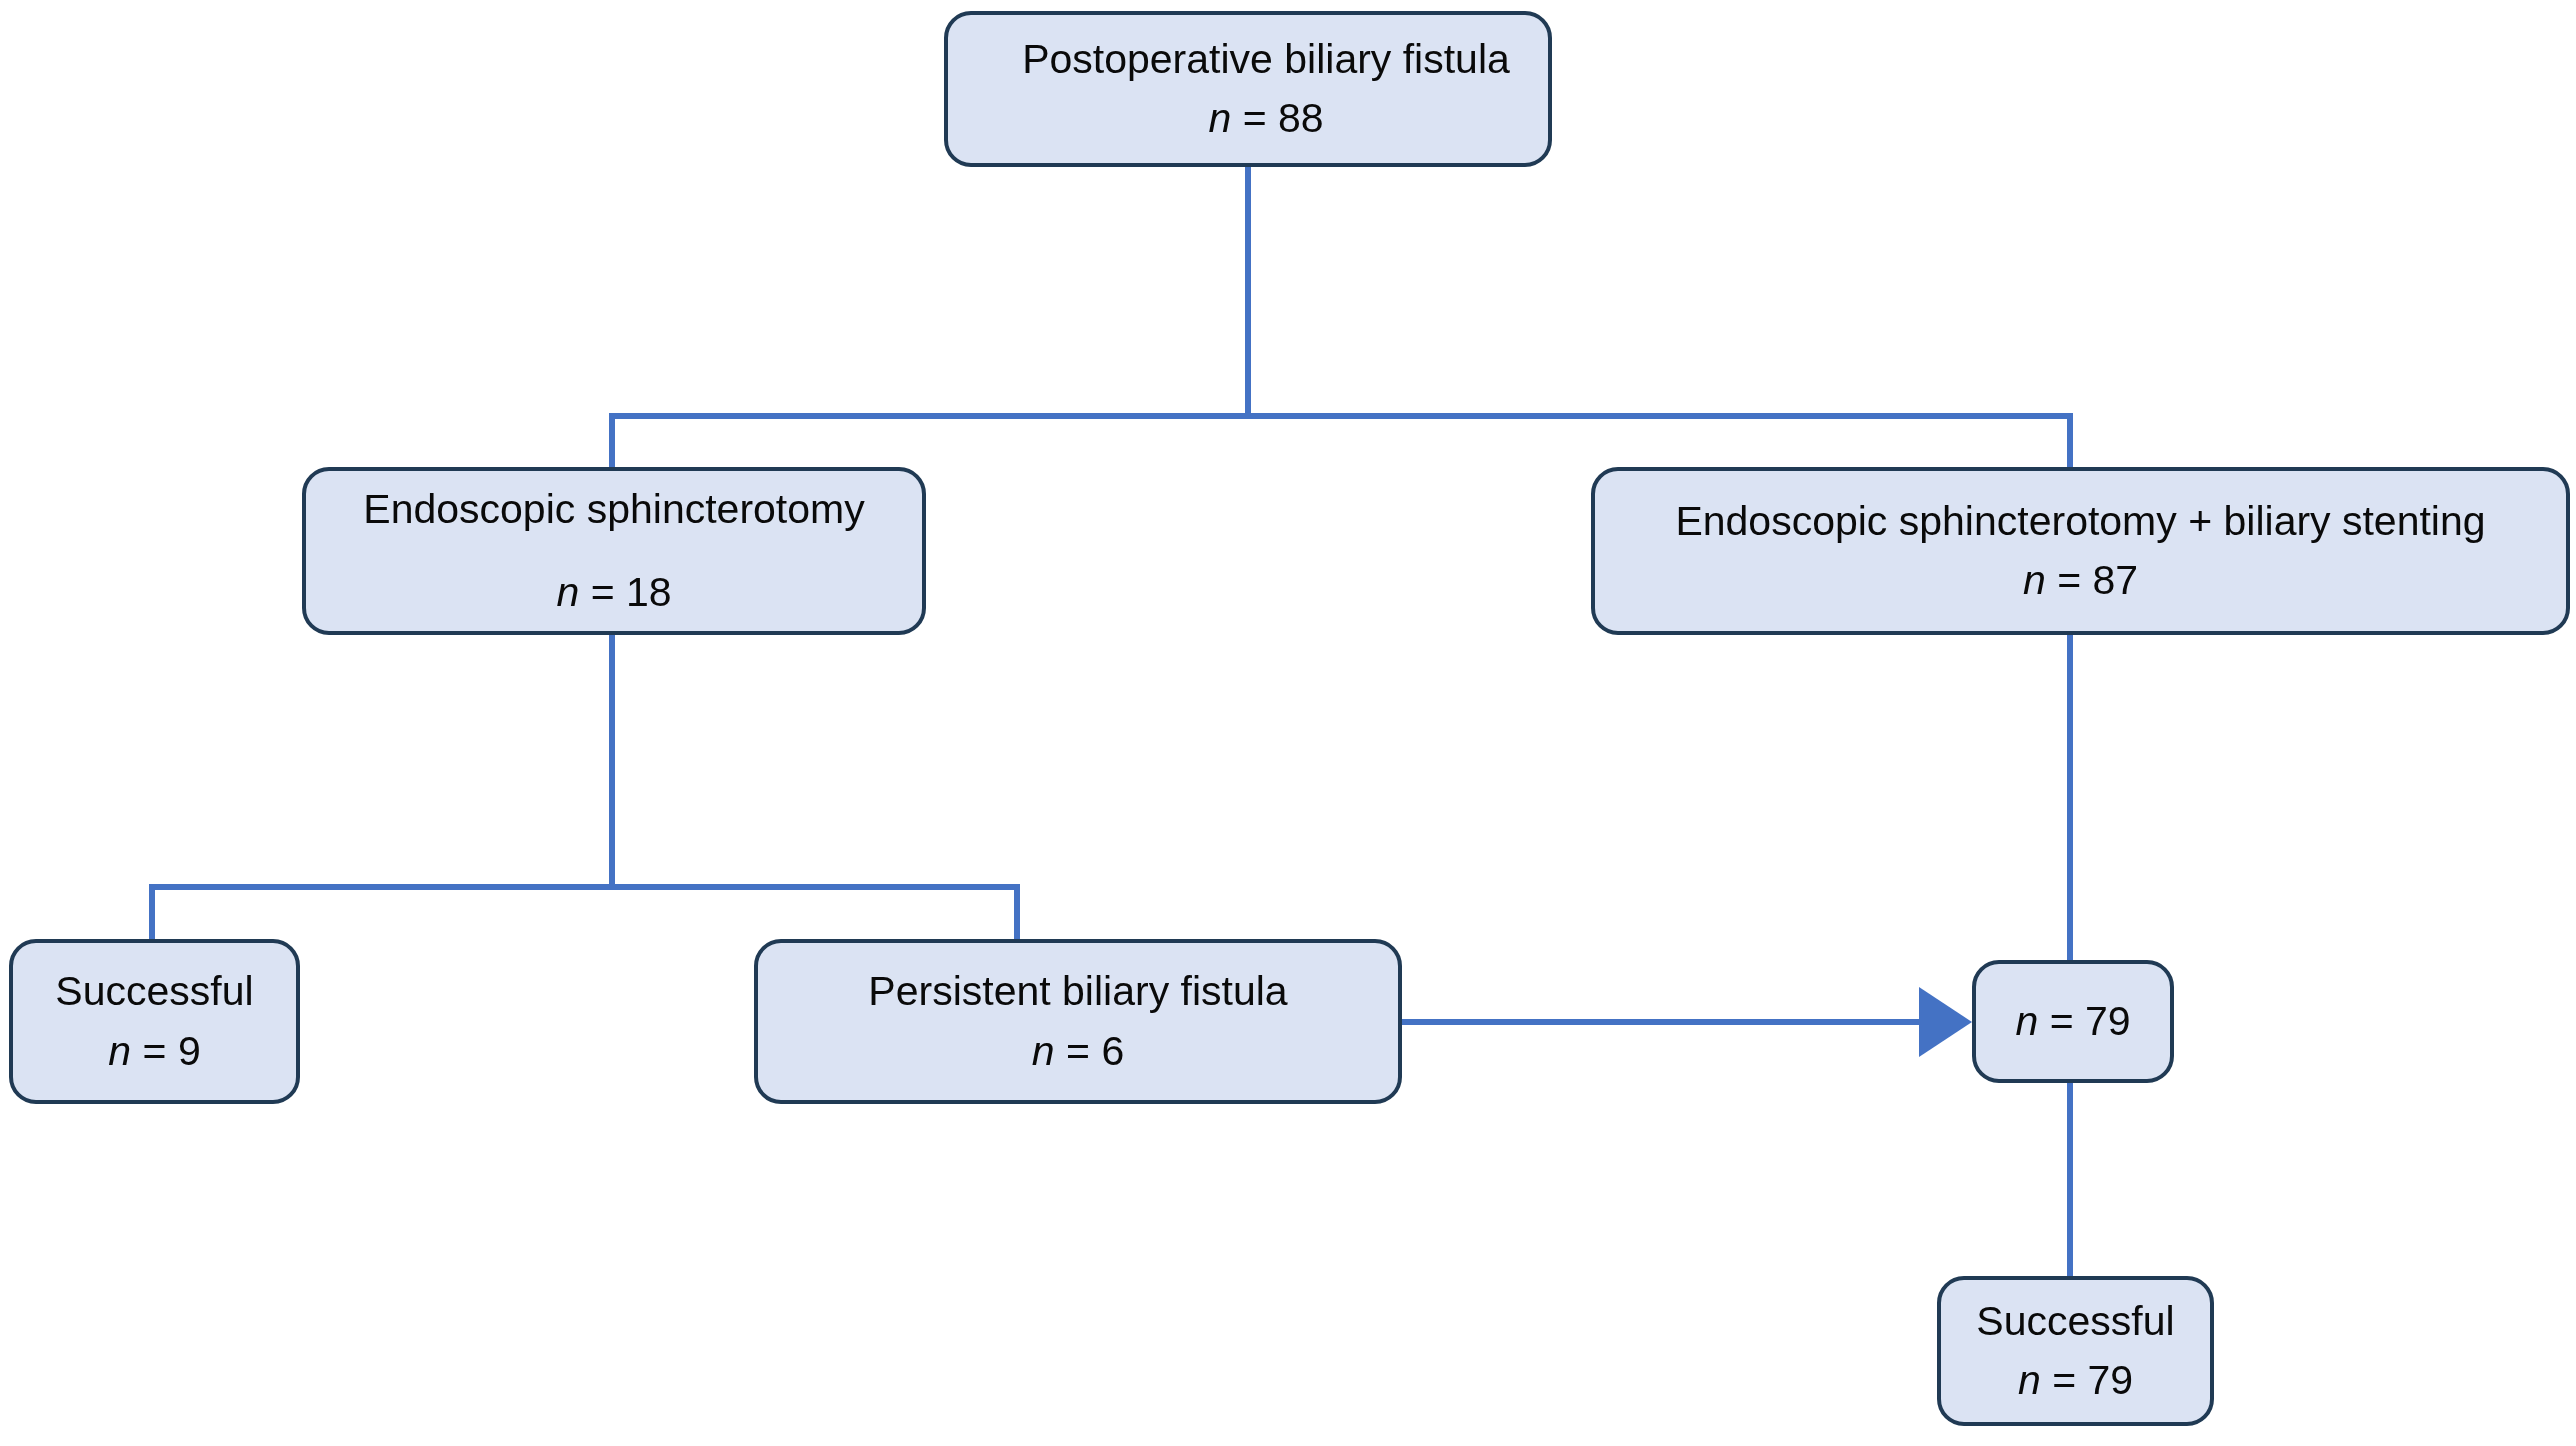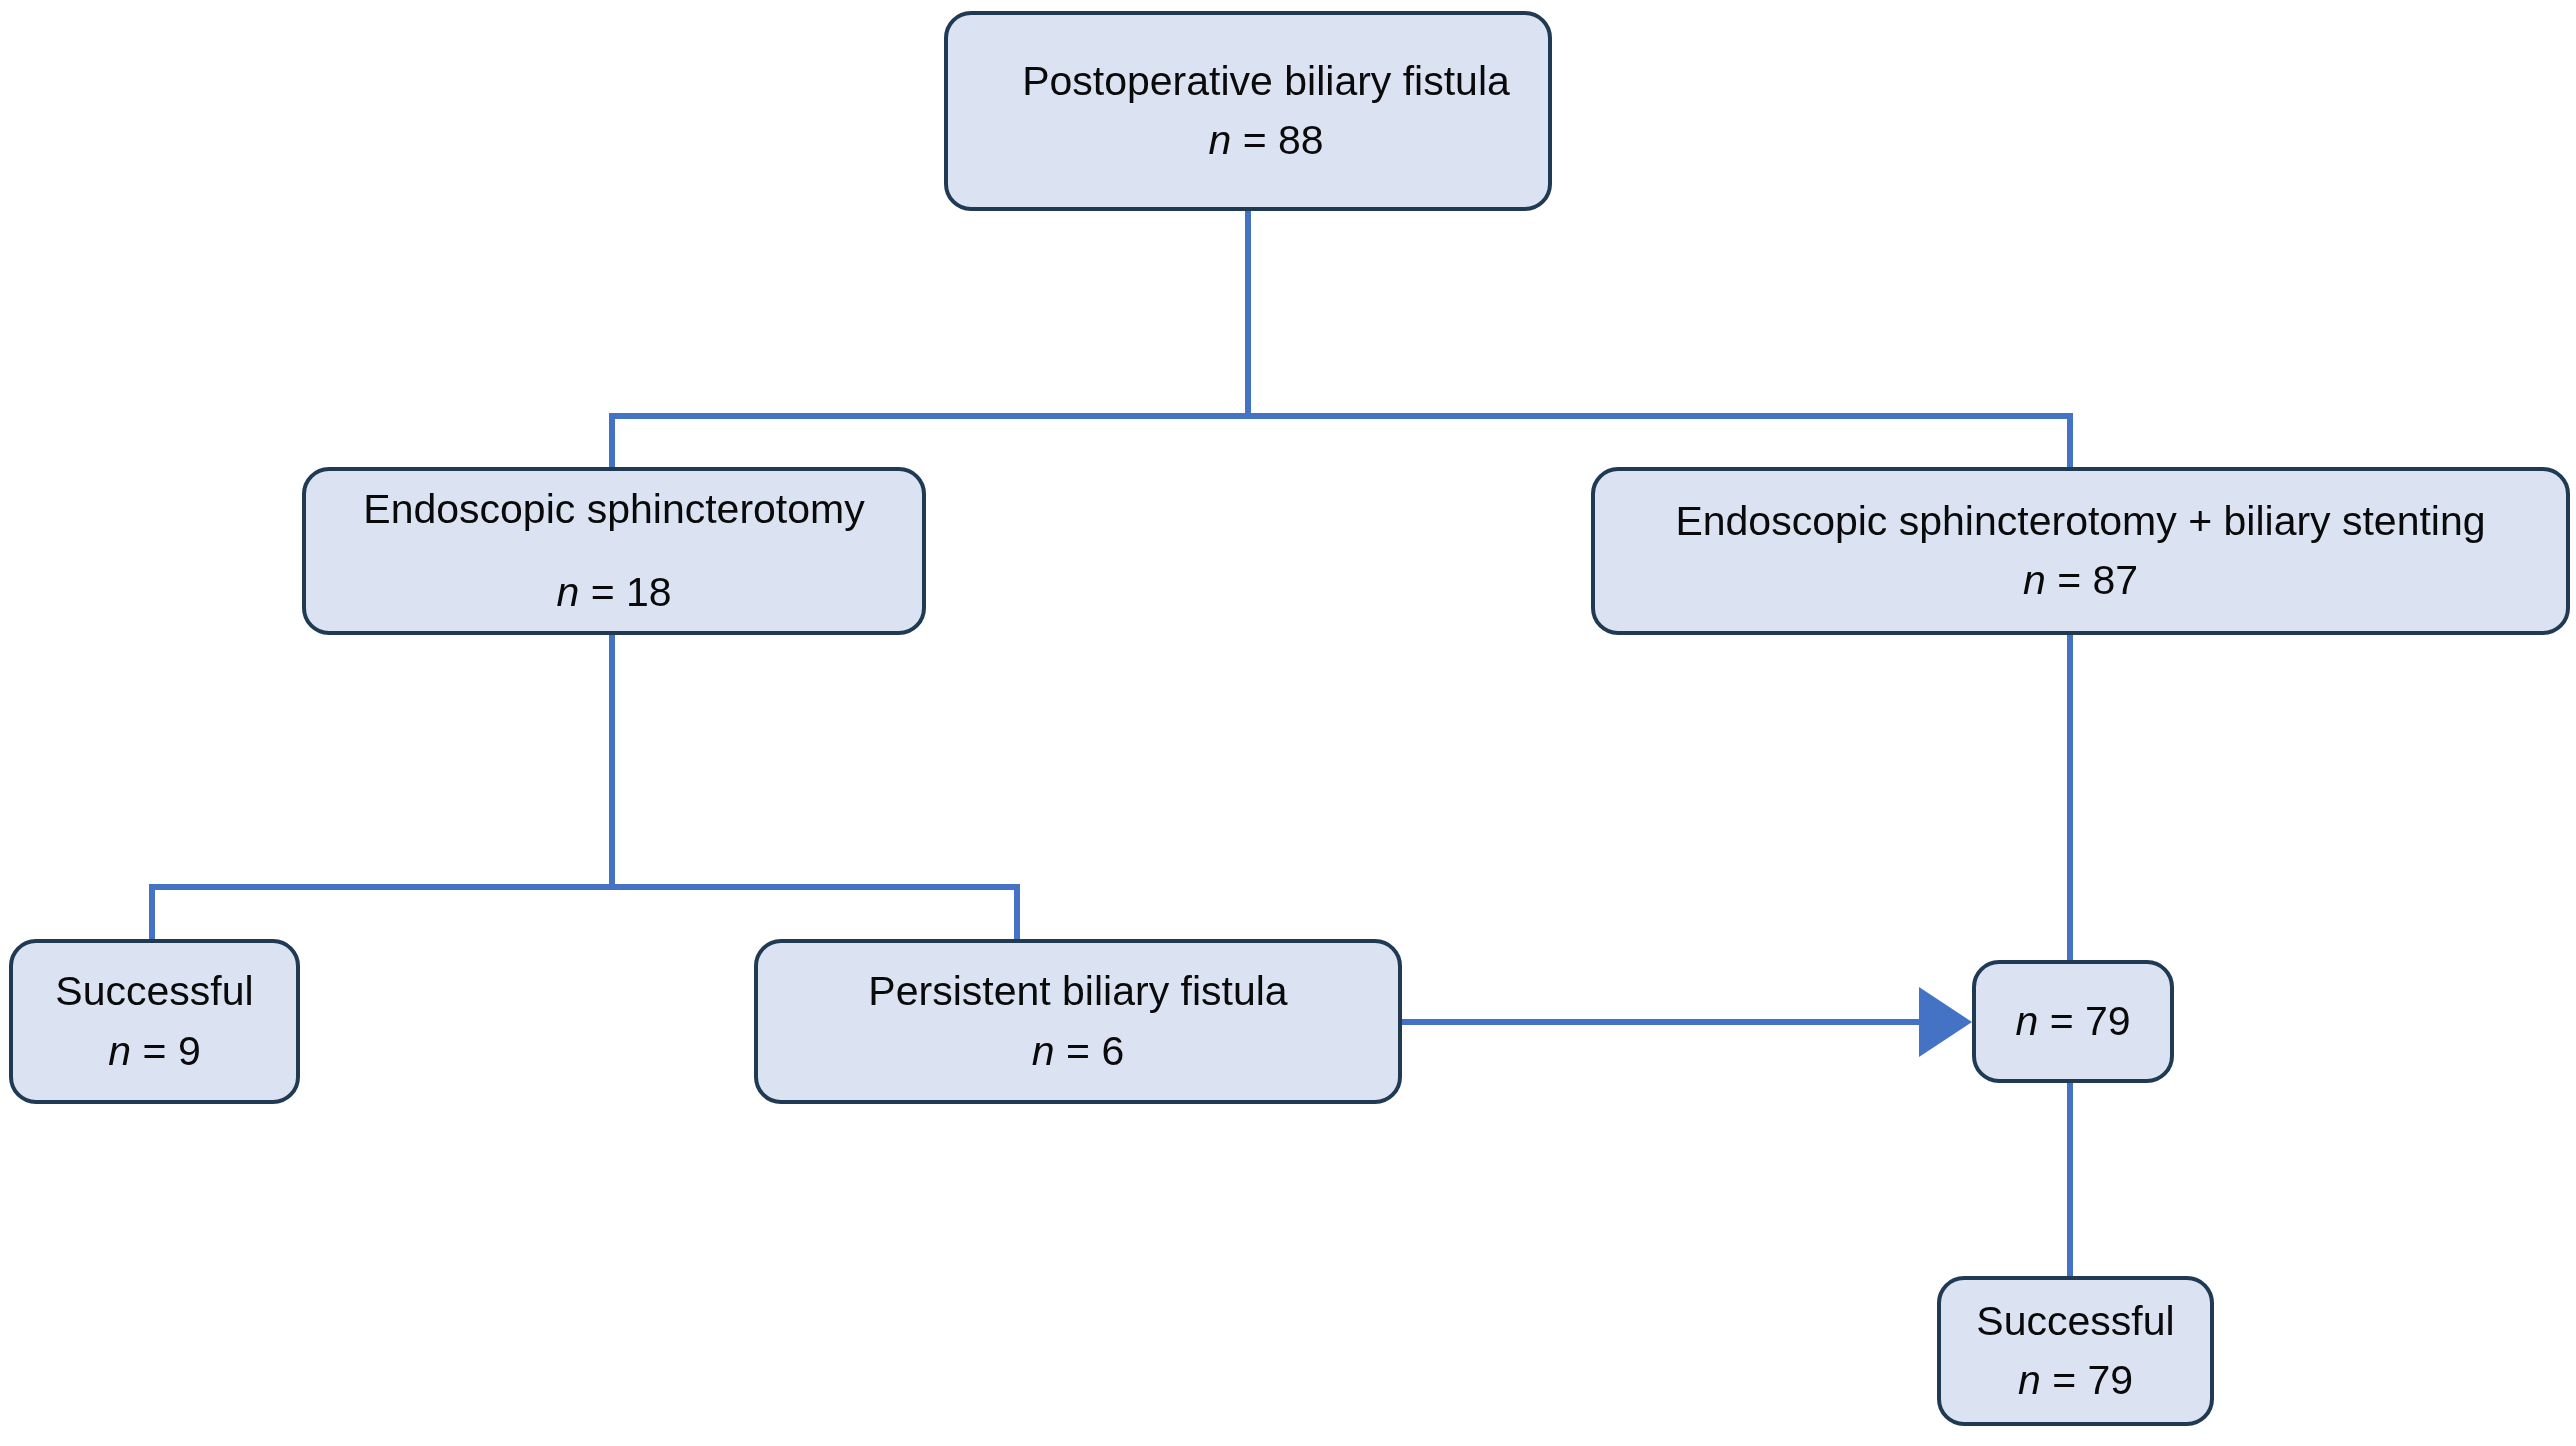--- a/index.html
+++ b/index.html
@@ -61,21 +61,21 @@
   <div class="edge" style="left:2067px; top:413px; width:5.5px; height:55px;"></div>
   <div class="edge" style="left:609px; top:633px; width:5.5px; height:255px;"></div>
   <div class="edge" style="left:149px; top:884px; width:870px; height:5.5px;"></div>
   <div class="edge" style="left:149px; top:884px; width:5.5px; height:56px;"></div>
   <div class="edge" style="left:1014px; top:884px; width:5.5px; height:56px;"></div>
   <div class="edge" style="left:2067px; top:633px; width:5.5px; height:328px;"></div>
   <div class="edge" style="left:1291px; top:1019px; width:630px; height:5.5px;"></div>
   <div class="arrowhead" style="left:1919px; top:987px;"></div>
   <div class="edge" style="left:2067px; top:1081px; width:5.5px; height:197px;"></div>
 
-  <div class="node" style="left:944px; top:11px; width:608px; height:200px;padding-left:36px;">
+  <div class="node" style="left:944px; top:11px; width:608px; height:156px;padding-left:36px;">
     <div class="label">Postoperative biliary fistula</div>
     <div class="count"><span class="n-sym">n</span><span class="n-rest">= 88</span></div>
   </div>
 
   <div class="node" style="left:302px; top:467px; width:624px; height:168px;gap:24px;">
     <div class="label">Endoscopic sphincterotomy</div>
     <div class="count"><span class="n-sym">n</span><span class="n-rest">= 18</span></div>
   </div>
 
   <div class="node" style="left:1591px; top:467px; width:979px; height:168px;">

